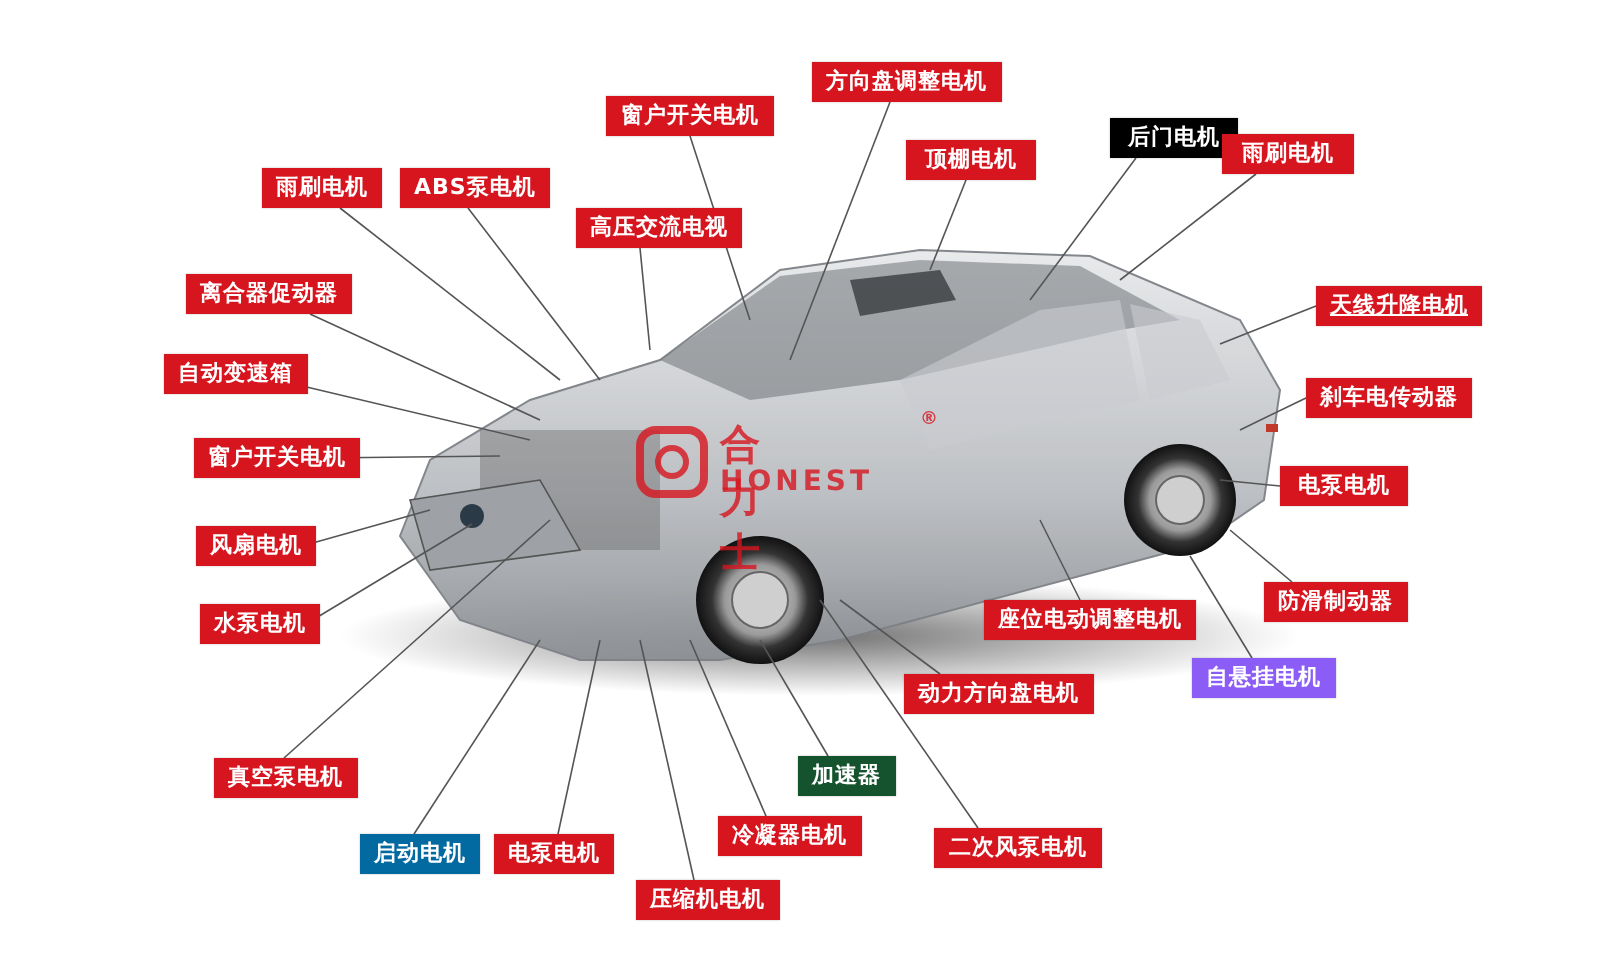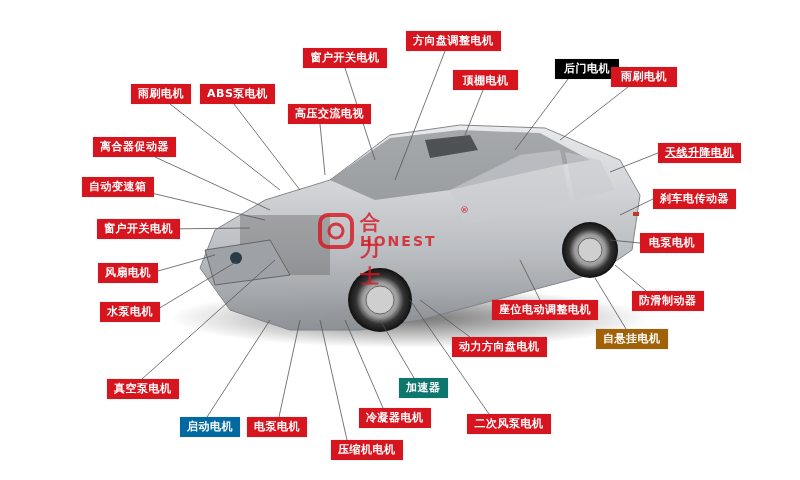--- a/index.html
+++ b/index.html
@@ -119,23 +119,23 @@
       <div class="label" style="left: 93px; top: 137px; min-width: 62px; background: rgb(215, 21, 31);">离合器促动器</div>
       <div class="label" style="left: 82px; top: 177px; min-width: 51px; background: rgb(215, 21, 31);">自动变速箱</div>
       <div class="label" style="left: 658px; top: 143px; min-width: 68px; background: rgb(215, 21, 31); text-decoration: underline;">天线升降电机</div>
       <div class="label" style="left: 97px; top: 219px; min-width: 50px; background: rgb(215, 21, 31);">窗户开关电机</div>
       <div class="label" style="left: 653px; top: 189px; min-width: 69px; background: rgb(215, 21, 31);">刹车电传动器</div>
       <div class="label" style="left: 98px; top: 263px; min-width: 39px; background: rgb(215, 21, 31);">风扇电机</div>
       <div class="label" style="left: 640px; top: 233px; min-width: 50px; background: rgb(215, 21, 31);">电泵电机</div>
       <div class="label" style="left: 100px; top: 302px; min-width: 39px; background: rgb(215, 21, 31);">水泵电机</div>
       <div class="label" style="left: 632px; top: 291px; min-width: 50px; background: rgb(215, 21, 31);">防滑制动器</div>
       <div class="label" style="left: 492px; top: 300px; min-width: 82px; background: rgb(215, 21, 31);">座位电动调整电机</div>
-      <div class="label" style="left: 596px; top: 329px; min-width: 50px; background: #a16207;">自悬挂电机</div>
+      <div class="label" style="left: 596px; top: 329px; min-width: 50px; background: #8b5cf6;">自悬挂电机</div>
       <div class="label" style="left: 452px; top: 337px; min-width: 70px; background: rgb(215, 21, 31);">动力方向盘电机</div>
       <div class="label" style="left: 107px; top: 379px; min-width: 56px; background: rgb(215, 21, 31);">真空泵电机</div>
-      <div class="label" style="left: 399px; top: 378px; min-width: 32px; background: #0f766e;">加速器</div>
+      <div class="label" style="left: 399px; top: 378px; min-width: 32px; background: #14532d;">加速器</div>
       <div class="label" style="left: 180px; top: 417px; min-width: 40px; background: #0369a1;">启动电机</div>
       <div class="label" style="left: 247px; top: 417px; min-width: 39px; background: rgb(215, 21, 31);">电泵电机</div>
       <div class="label" style="left: 359px; top: 408px; min-width: 50px; background: rgb(215, 21, 31);">冷凝器电机</div>
       <div class="label" style="left: 467px; top: 414px; min-width: 70px; background: rgb(215, 21, 31);">二次风泵电机</div>
-      <div class="label" style="left: 331px; top: 440px; min-width: 47px; background: rgb(215, 21, 31); text-align: center;">压缩机电机</div>
+      <div class="label" style="left: 318px; top: 440px; min-width: 47px; background: rgb(215, 21, 31); text-align: center;">压缩机电机</div>
     </div>
 </div>
 
 </body></html>

